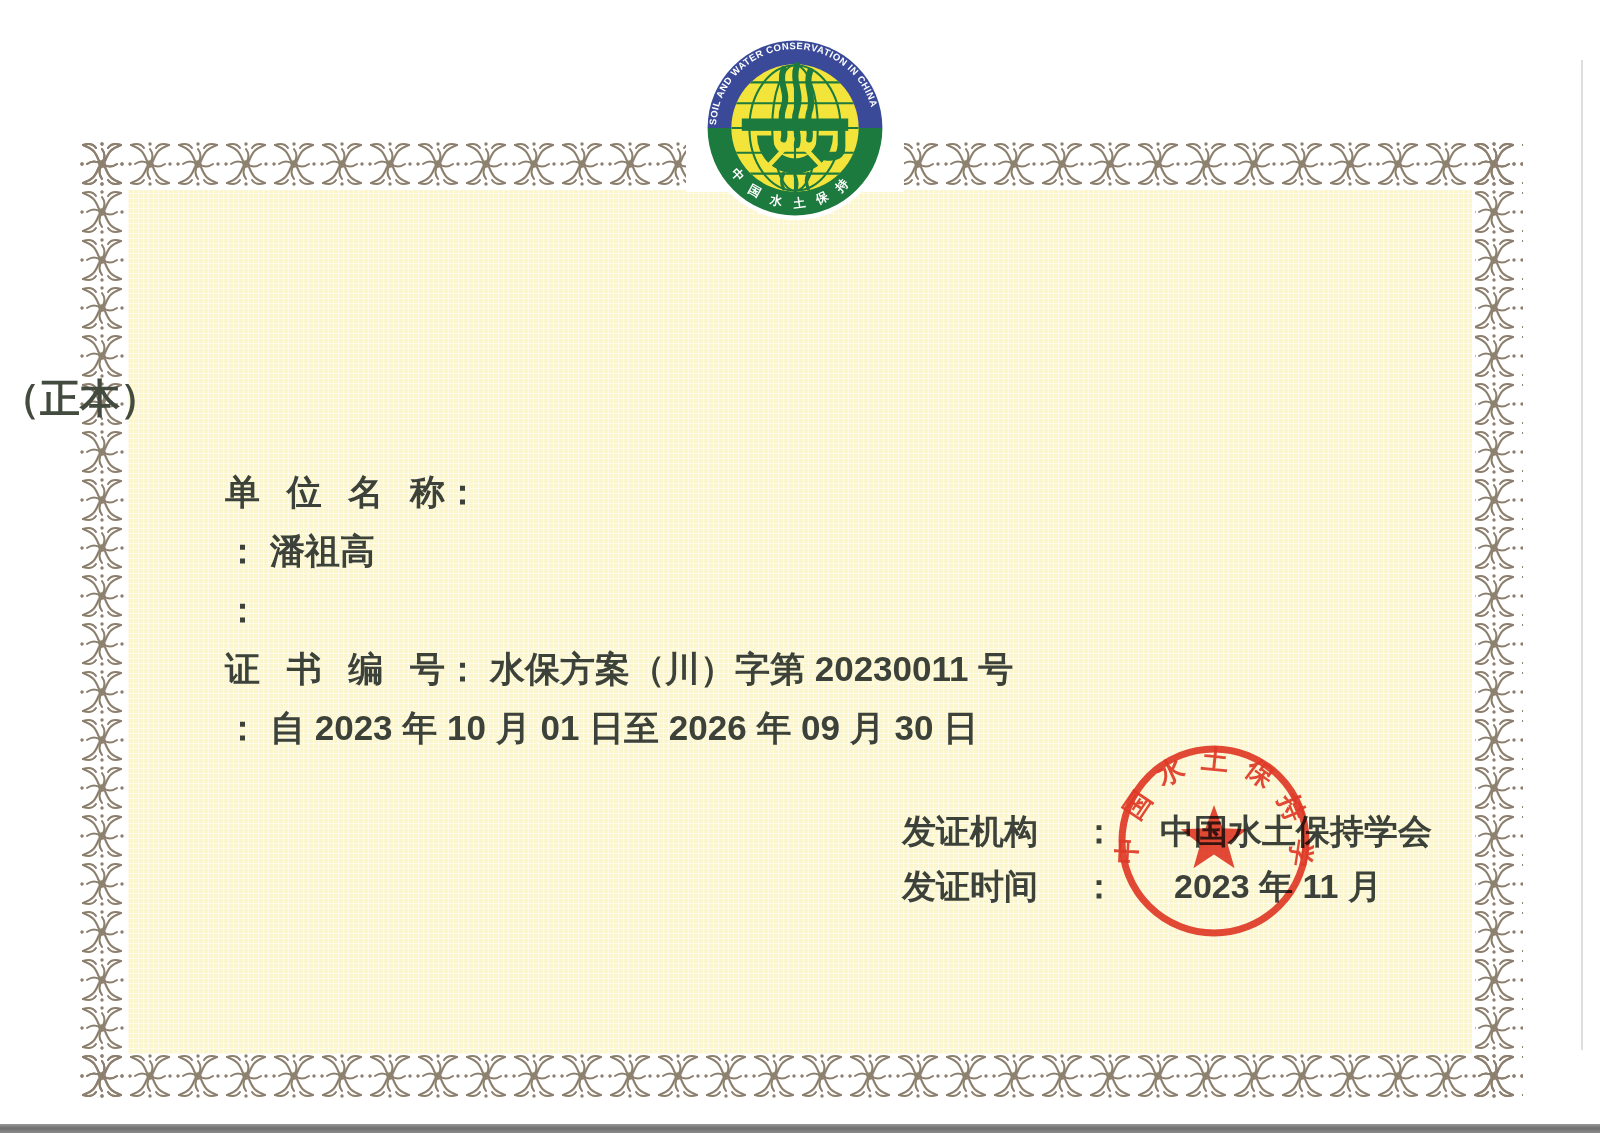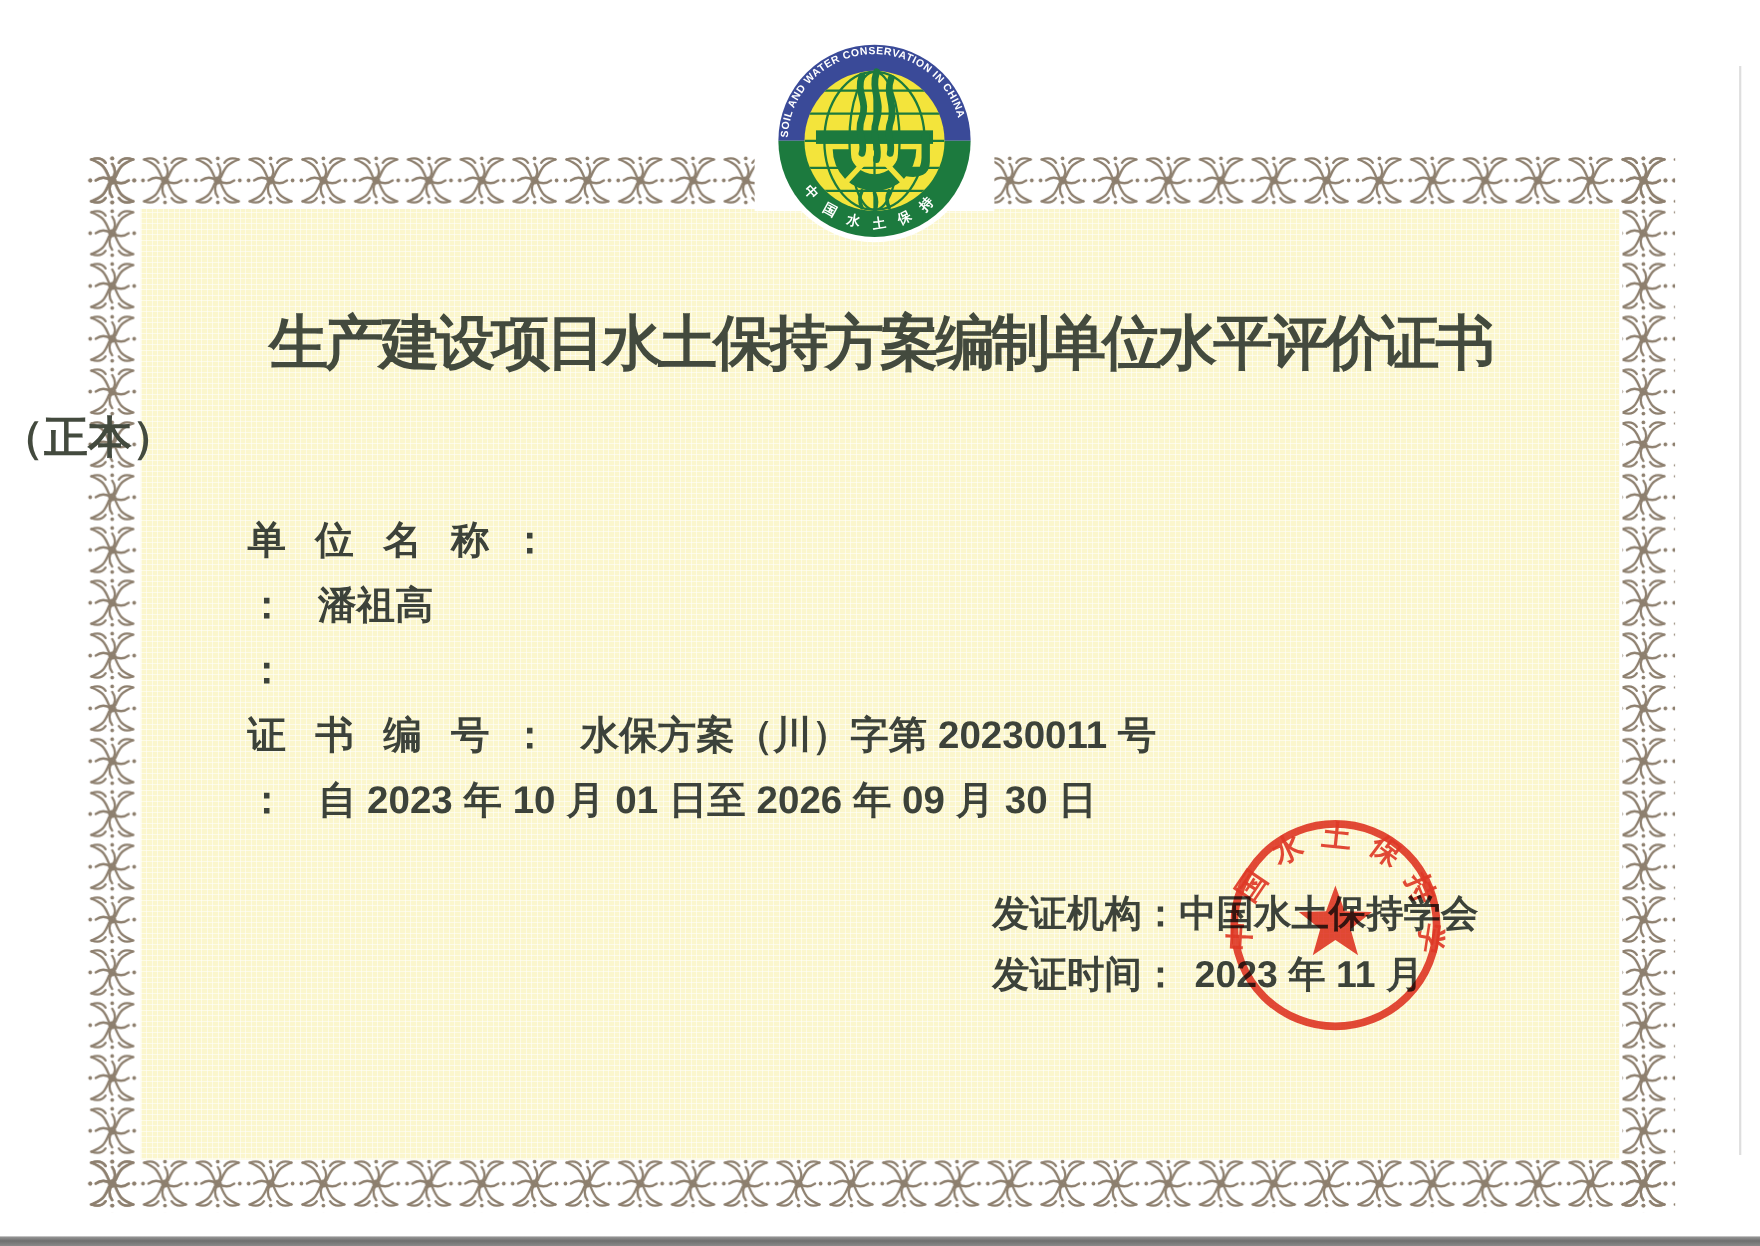--- a/index.html
+++ b/index.html
@@ -23,26 +23,26 @@
   .title{
     left:0;top:285px;width:1600px;margin:0;text-align:center;
     font-size:54px;line-height:54px;font-weight:700;letter-spacing:-3.5px;
     color:#434a3e;
   }
   .subtitle{
     left:0;top:378px;width:1600px;text-align:left;
     font-size:40px;line-height:40px;font-weight:700;color:#434a3e;
   }
   .fields{left:225px;top:474px;width:1100px;display:flex;flex-direction:column;row-gap:24px;}
-  .field-row{display:flex;align-items:center;font-size:35px;line-height:35px;color:#3c423a;font-weight:700;gap:19px;}
+  .field-row{display:flex;align-items:center;font-size:35px;line-height:35px;color:#3c423a;font-weight:700;}
   .field-label{display:inline-block;width:220px;text-align:justify;text-align-last:justify;}
   .field-colon{display:inline-block;width:35px;}
   .field-value{margin-left:10px;white-space:nowrap;}
   .issuer{left:902px;top:814px;display:flex;flex-direction:column;row-gap:20px;}
-  .issuer-row{display:flex;align-items:baseline;font-size:34px;line-height:35px;color:#3c423a;font-weight:700;white-space:nowrap;}
+  .issuer-row{display:flex;align-items:baseline;font-size:34px;line-height:35px;color:#3c423a;font-weight:700;white-space:nowrap;gap:44px;}
   .issuer-date-value{margin-left:14px;}
   .seal{left:1114px;top:741px;mix-blend-mode:multiply;}
   .scan-strip{left:0;top:1124px;width:1600px;height:9px;
     background:linear-gradient(180deg,#9a9a9a 0,#6f6f6f 45%,#8a8a8a 100%);}
   .scan-line{left:1581px;top:60px;width:2px;height:990px;background:rgba(160,160,160,.35);}
 </style>
 </head>
 <body>
 
 <div class="page">
@@ -113,21 +113,20 @@
       </g>
     </g>
     <text font-size="10" font-weight="700" fill="#ffffff" letter-spacing="0.6" font-family="Liberation Sans, sans-serif">
       <textPath href="#logoTopArc" startOffset="3">SOIL AND WATER CONSERVATION IN CHINA</textPath>
     </text>
     <text font-size="13" font-weight="700" fill="#ffffff" letter-spacing="13" font-family="Liberation Sans, sans-serif">
       <textPath href="#logoBottomArc" startOffset="10">中国水土保持</textPath>
     </text>
   </svg>
 
-  <h1 class="abs title">生产建设项目水土保持方案编制单位水平评价证书</h1>
   <div class="abs subtitle">（正本）</div>
 
   <div class="abs fields">
     <div class="field-row">
       <span class="field-label">单位名称</span>
         <span class="field-colon">：</span>
     </div>
     <div class="field-row">
         <span class="field-colon">：</span>
       <span class="field-value">潘祖高</span>

